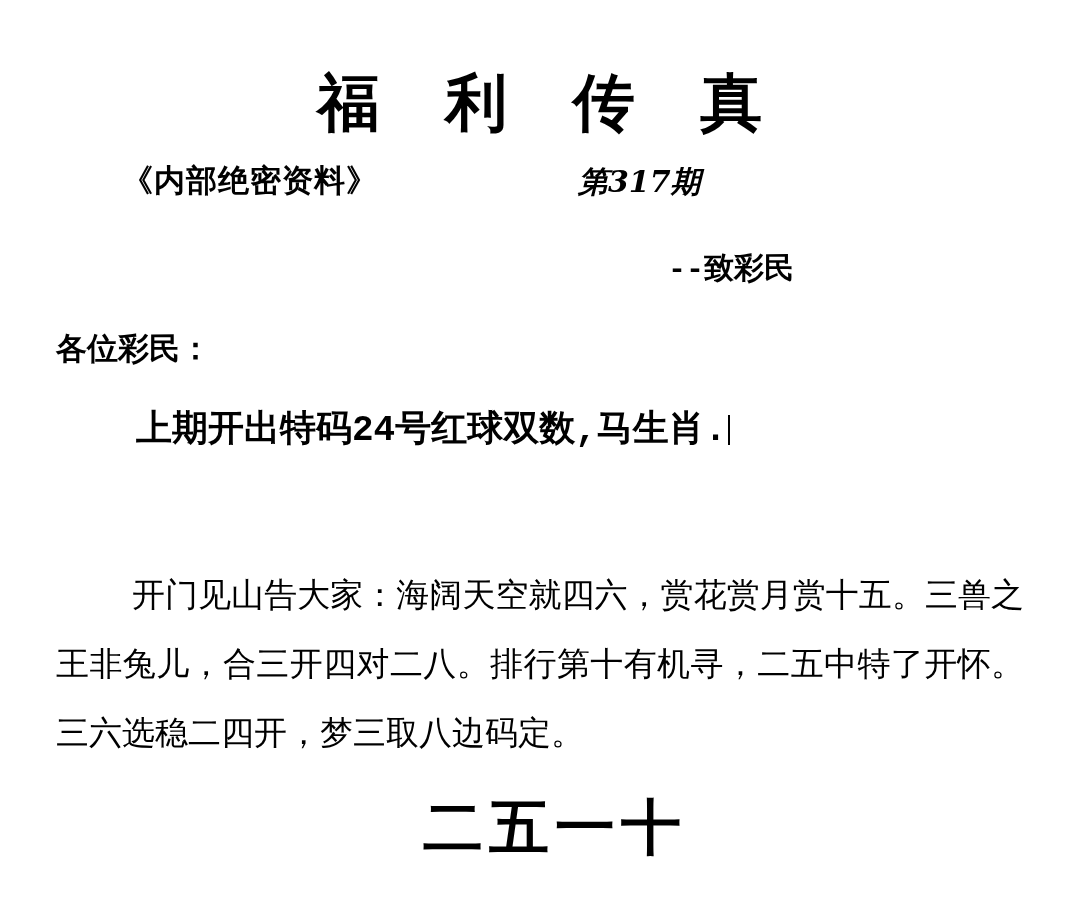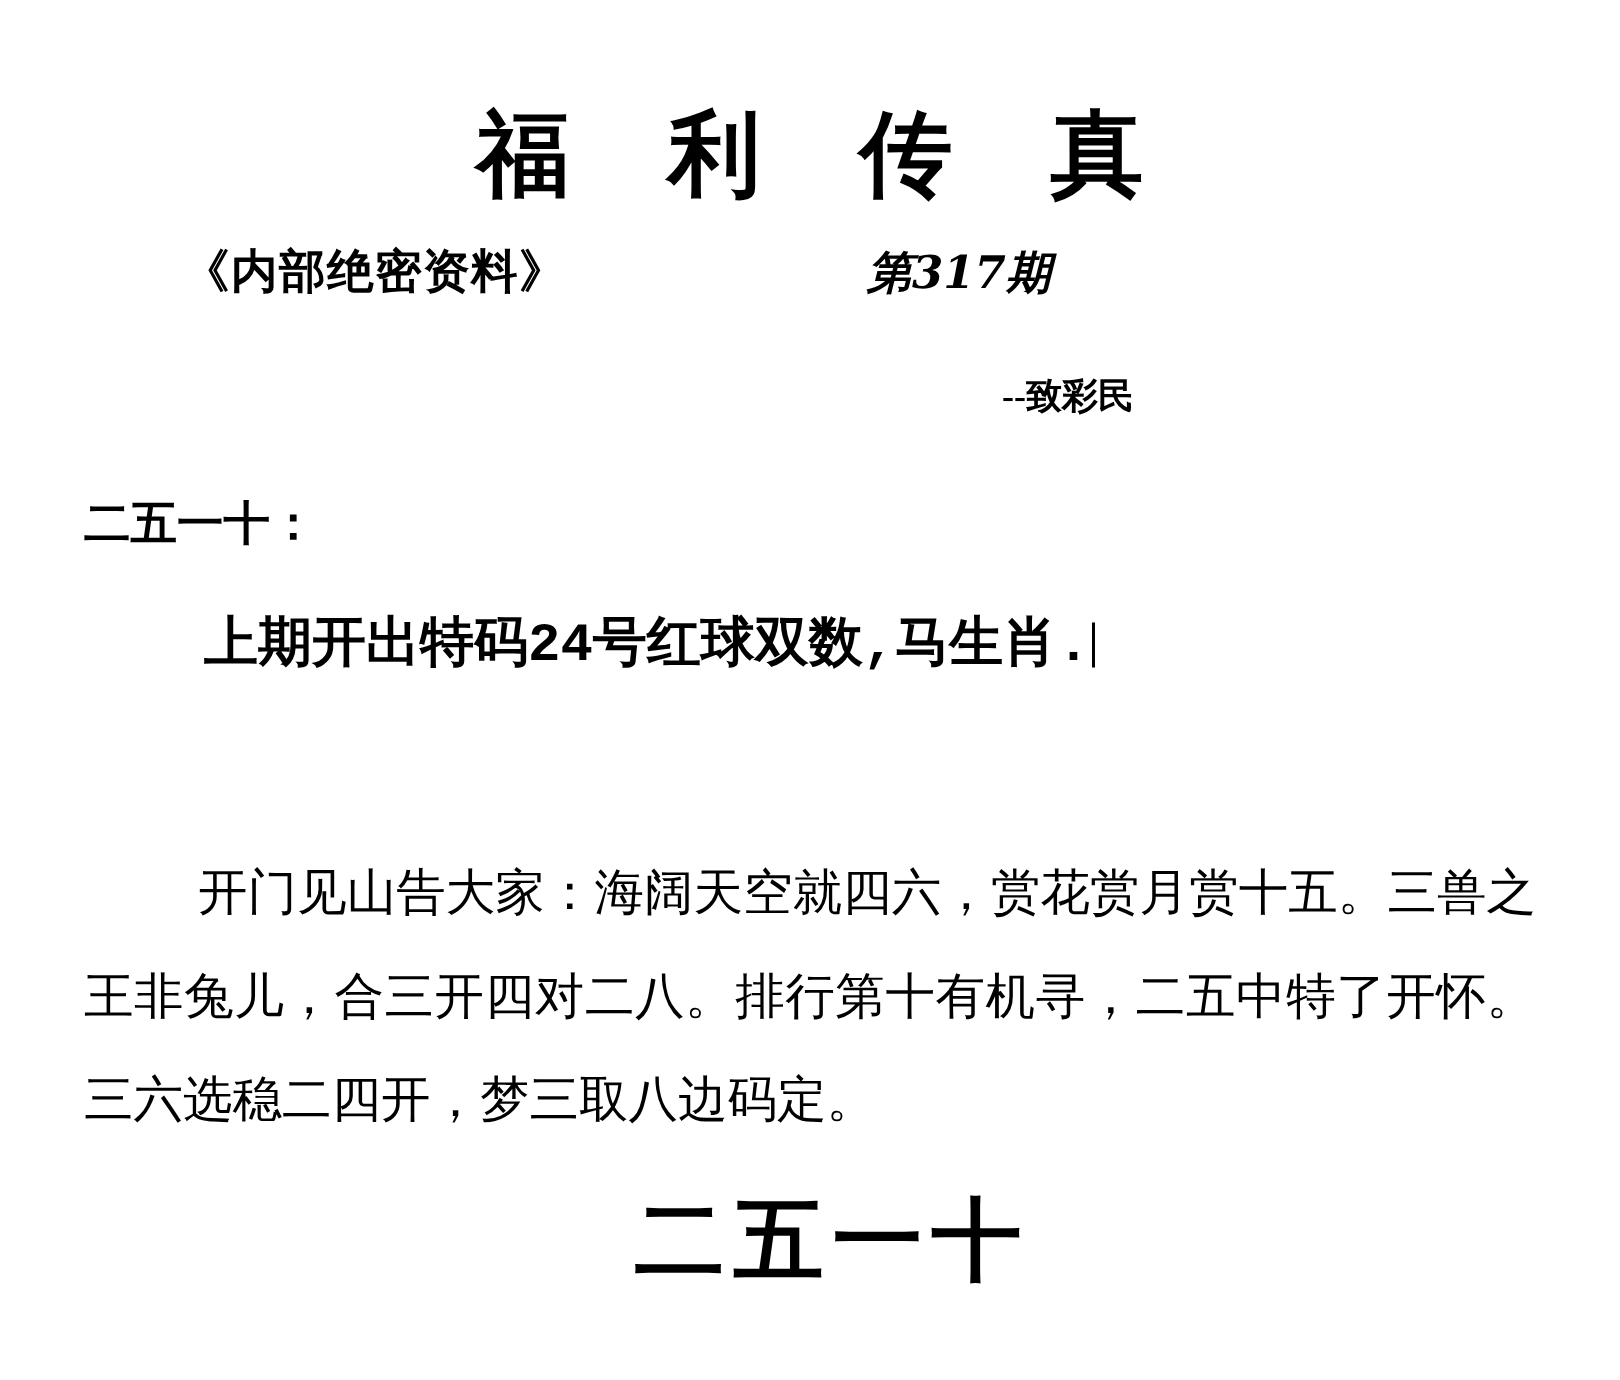--- a/index.html
+++ b/index.html
@@ -59,23 +59,23 @@
     font-family: "DejaVu Serif", "Liberation Serif", serif;
     font-weight: bold;
     font-size: 30px;
     white-space: nowrap;
     font-style: italic;
   }
   .dedication {
     position: absolute;
     top: 248px;
     left: 668px;
-    font-family: Liberation Serif, serif;
+    font-family: Liberation Mono, monospace;
     font-weight: bold;
-    font-size: 24px;
+    font-size: 30px;
     white-space: nowrap;
   }
   .salutation {
     position: absolute;
     top: 328px;
     left: 56px;
     font-family: "DejaVu Serif", "Liberation Serif", serif;
     font-weight: bold;
     font-size: 31px;
     white-space: nowrap;
@@ -131,21 +131,21 @@
 
   <div class="title">福 利 传 真</div>
 
   <div class="subhead-row">
     <div class="subtitle">《内部绝密资料》</div>
     <div class="issue">第317期</div>
   </div>
 
   <div class="dedication">--致彩民</div>
 
-  <div class="salutation">二五一十：</div>
+  <div class="salutation">各位彩民：</div>
 
   <div class="last-draw">
     <span>上期开出特码24号红球双数,马生肖.</span><span class="caret"></span>
   </div>
 
   <div class="body-text">开门见山告大家：海阔天空就四六，赏花赏月赏十五。三兽之王非兔儿，合三开四对二八。排行第十有机寻，二五中特了开怀。三六选稳二四开，梦三取八边码定。</div>
 
   <div class="big-number">二五一十</div>
 
 </div>

